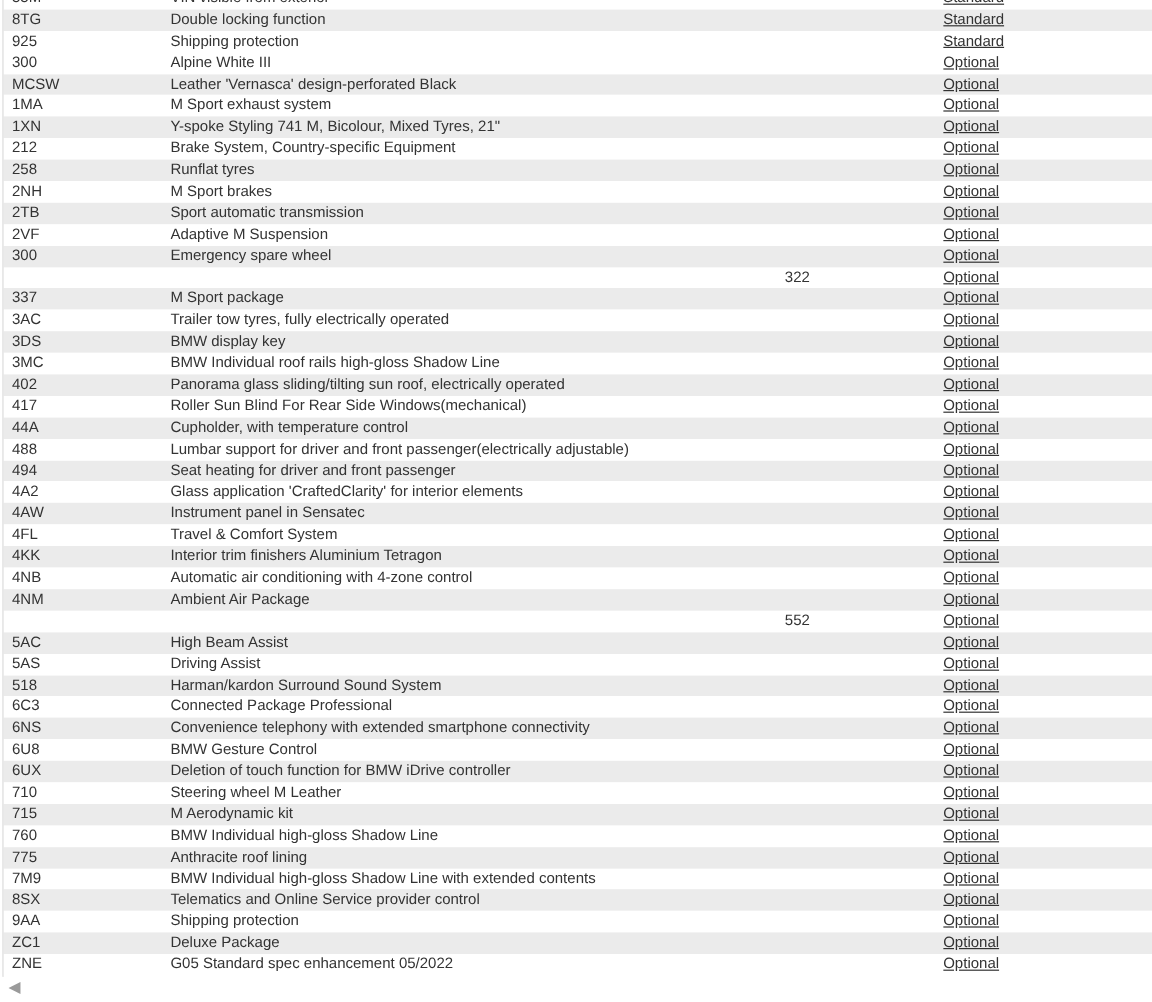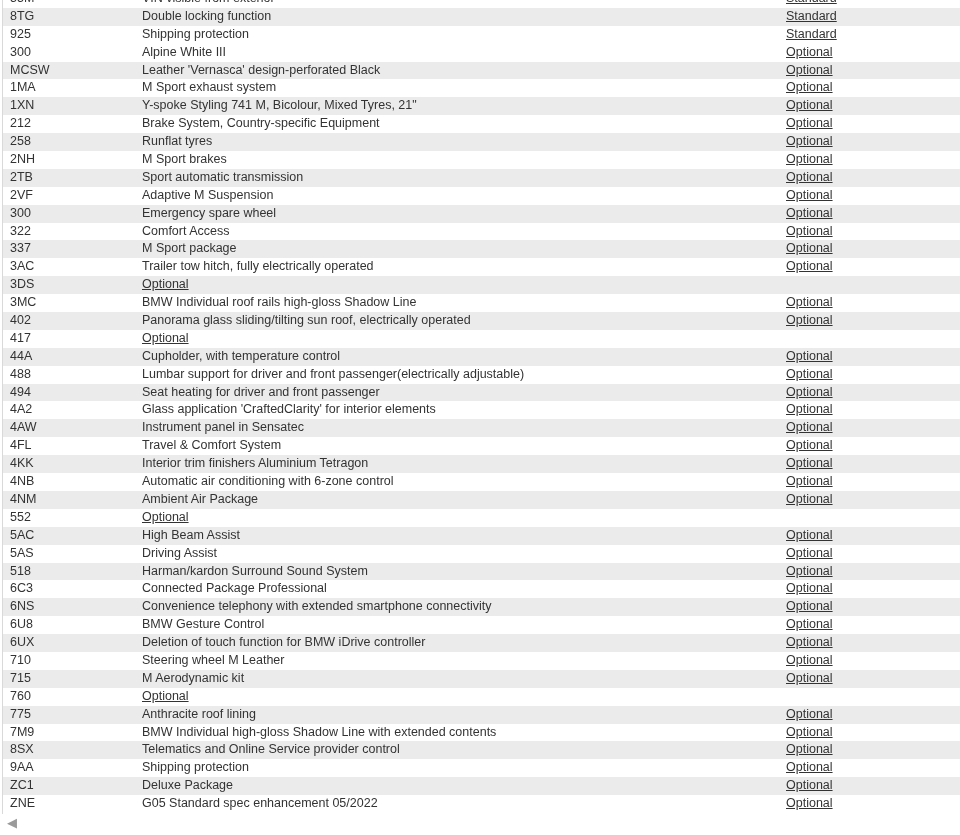--- a/index.html
+++ b/index.html
@@ -35,20 +35,21 @@
     margin-top: -10px; 
   }
   .row {
     display: flex;
     align-items: center;
     height: 17.9px;
     font-size: 12.5px;
     line-height: 17.9px;
     background: #ffffff;
     white-space: nowrap;
+    justify-content: flex-end;
   }
   .row.striped {
     background: #ebebeb;
   }
   .cell { overflow: hidden; }
   .cell.code {
     flex: none;
     width: 132px;
     padding-left: 7px;
   }
@@ -149,49 +150,50 @@
     <div class="cell desc">Adaptive M Suspension</div>
     <div class="cell status">Optional</div>
   </div>
       <div class="row striped">
     <div class="cell code">300</div>
     <div class="cell desc">Emergency spare wheel</div>
     <div class="cell status">Optional</div>
   </div>
       <div class="row">
     <div class="cell code">322</div>
-    <div class="cell desc">Comfort Access</div>
     <div class="cell status">Optional</div>
   </div>
       <div class="row striped">
     <div class="cell code">337</div>
     <div class="cell desc">M Sport package</div>
     <div class="cell status">Optional</div>
   </div>
       <div class="row">
     <div class="cell code">3AC</div>
-    <div class="cell desc">Trailer tow hitch, fully electrically operated</div>
+    <div class="cell desc">Trailer tow tyres, fully electrically operated</div>
     <div class="cell status">Optional</div>
   </div>
       <div class="row striped">
     <div class="cell code">3DS</div>
+    <div class="cell desc">BMW display key</div>
     <div class="cell status">Optional</div>
   </div>
       <div class="row">
     <div class="cell code">3MC</div>
     <div class="cell desc">BMW Individual roof rails high-gloss Shadow Line</div>
     <div class="cell status">Optional</div>
   </div>
       <div class="row striped">
     <div class="cell code">402</div>
     <div class="cell desc">Panorama glass sliding/tilting sun roof, electrically operated</div>
     <div class="cell status">Optional</div>
   </div>
       <div class="row">
     <div class="cell code">417</div>
+    <div class="cell desc">Roller Sun Blind For Rear Side Windows(mechanical)</div>
     <div class="cell status">Optional</div>
   </div>
       <div class="row striped">
     <div class="cell code">44A</div>
     <div class="cell desc">Cupholder, with temperature control</div>
     <div class="cell status">Optional</div>
   </div>
       <div class="row">
     <div class="cell code">488</div>
     <div class="cell desc">Lumbar support for driver and front passenger(electrically adjustable)</div>
@@ -217,21 +219,21 @@
     <div class="cell desc">Travel &amp; Comfort System</div>
     <div class="cell status">Optional</div>
   </div>
       <div class="row striped">
     <div class="cell code">4KK</div>
     <div class="cell desc">Interior trim finishers Aluminium Tetragon</div>
     <div class="cell status">Optional</div>
   </div>
       <div class="row">
     <div class="cell code">4NB</div>
-    <div class="cell desc">Automatic air conditioning with 6-zone control</div>
+    <div class="cell desc">Automatic air conditioning with 4-zone control</div>
     <div class="cell status">Optional</div>
   </div>
       <div class="row striped">
     <div class="cell code">4NM</div>
     <div class="cell desc">Ambient Air Package</div>
     <div class="cell status">Optional</div>
   </div>
       <div class="row">
     <div class="cell code">552</div>
     <div class="cell status">Optional</div>
@@ -276,20 +278,21 @@
     <div class="cell desc">Steering wheel M Leather</div>
     <div class="cell status">Optional</div>
   </div>
       <div class="row striped">
     <div class="cell code">715</div>
     <div class="cell desc">M Aerodynamic kit</div>
     <div class="cell status">Optional</div>
   </div>
       <div class="row">
     <div class="cell code">760</div>
+    <div class="cell desc">BMW Individual high-gloss Shadow Line</div>
     <div class="cell status">Optional</div>
   </div>
       <div class="row striped">
     <div class="cell code">775</div>
     <div class="cell desc">Anthracite roof lining</div>
     <div class="cell status">Optional</div>
   </div>
       <div class="row">
     <div class="cell code">7M9</div>
     <div class="cell desc">BMW Individual high-gloss Shadow Line with extended contents</div>

